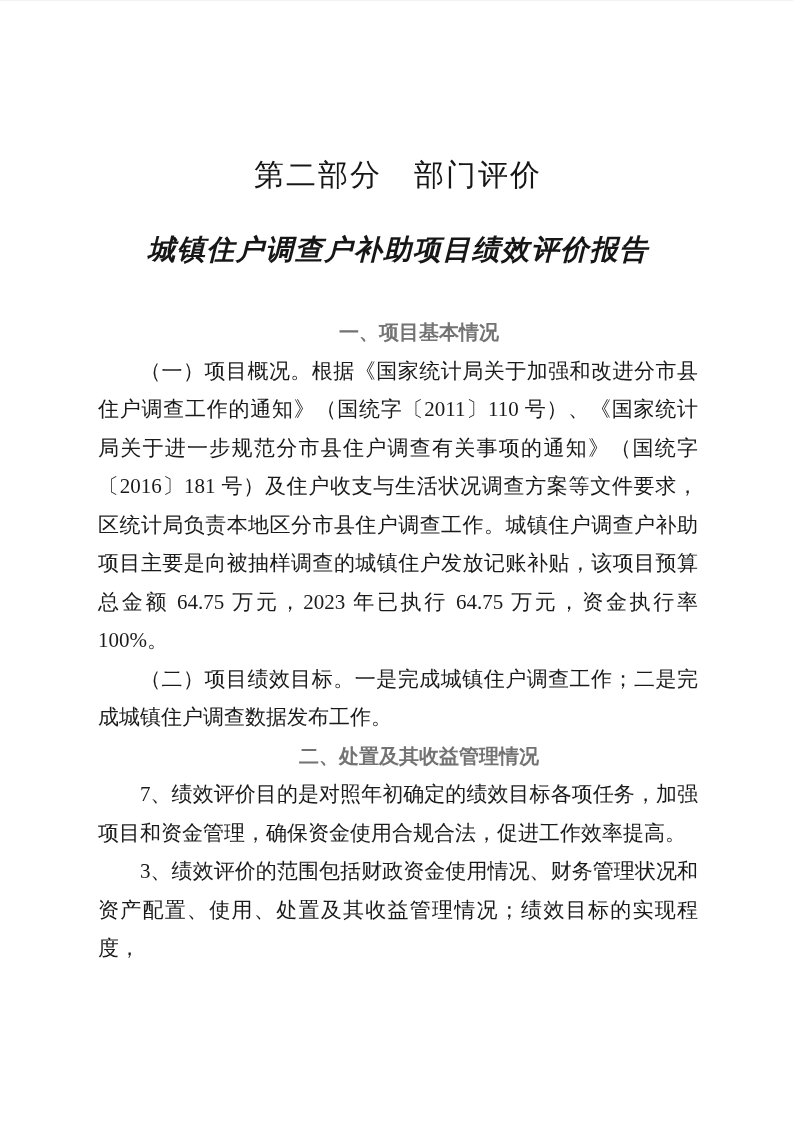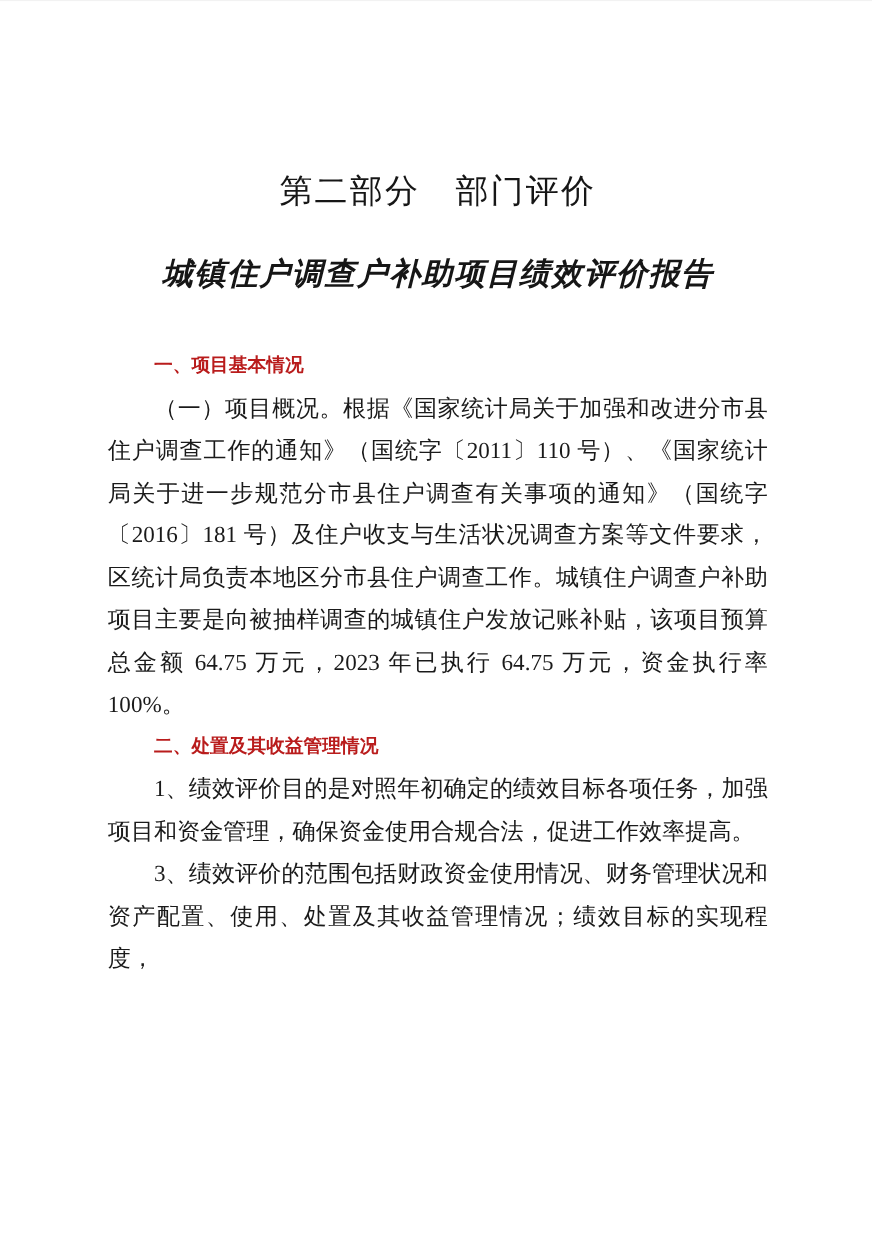--- a/index.html
+++ b/index.html
@@ -45,25 +45,25 @@
     font-family: "Liberation Serif", "DejaVu Serif", serif;
     font-size: 21px;
     line-height: 38.5px;
     text-align: justify;
     color: #1a1a1a;
   }
   .heading {
     margin: 0;
     font-family: "Liberation Sans", "DejaVu Sans", sans-serif; 
     font-weight: 700;
-    font-size: 17px;
+    font-size: 20px;
     line-height: 38.5px;
     text-indent: 42px;
-    text-align: left;
-    color: #b91c1c;
+    text-align: center;
+    color: #737373;
   }
   .para {
     margin: 0;
     text-indent: 42px;
   }
   .kai {
   }
 </style>
 </head>
 <body>
@@ -73,23 +73,24 @@
   <h1 class="part-title">第二部分　部门评价</h1>
 
   <h2 class="report-title">城镇住户调查户补助项目绩效评价报告</h2>
 
   <div class="doc-body">
 
     <h3 class="heading">一、项目基本情况</h3>
 
     <p class="para"><span class="kai">（一）项目概况。</span><span>根据《国家统计局关于加强和改进分市县住户调查工作的通知》（国统字〔2011〕110 号）、《国家统计局关于进一步规范分市县住户调查有关事项的通知》（国统字〔2016〕181 号）及住户收支与生活状况调查方案等文件要求，区统计局负责本地区分市县住户调查工作。城镇住户调查户补助项目主要是向被抽样调查的城镇住户发放记账补贴，该项目预算总金额 64.75 万元，2023 年已执行 64.75 万元，资金执行率 100%。</span></p>
 
+    <p class="para"><span class="kai">（二）项目绩效目标。</span><span>一是完成城镇住户调查工作；二是完成城镇住户调查数据发布工作。</span></p>
 
     <h3 class="heading">二、处置及其收益管理情况</h3>
 
 
-    <p class="para">1、绩效评价目的是对照年初确定的绩效目标各项任务，加强项目和资金管理，确保资金使用合规合法，促进工作效率提高。</p>
+    <p class="para">7、绩效评价目的是对照年初确定的绩效目标各项任务，加强项目和资金管理，确保资金使用合规合法，促进工作效率提高。</p>
 
 
     <p class="para">3、绩效评价的范围包括财政资金使用情况、财务管理状况和资产配置、使用、处置及其收益管理情况；绩效目标的实现程度，</p>
 
   </div>
 </div>
 
 </body></html>

